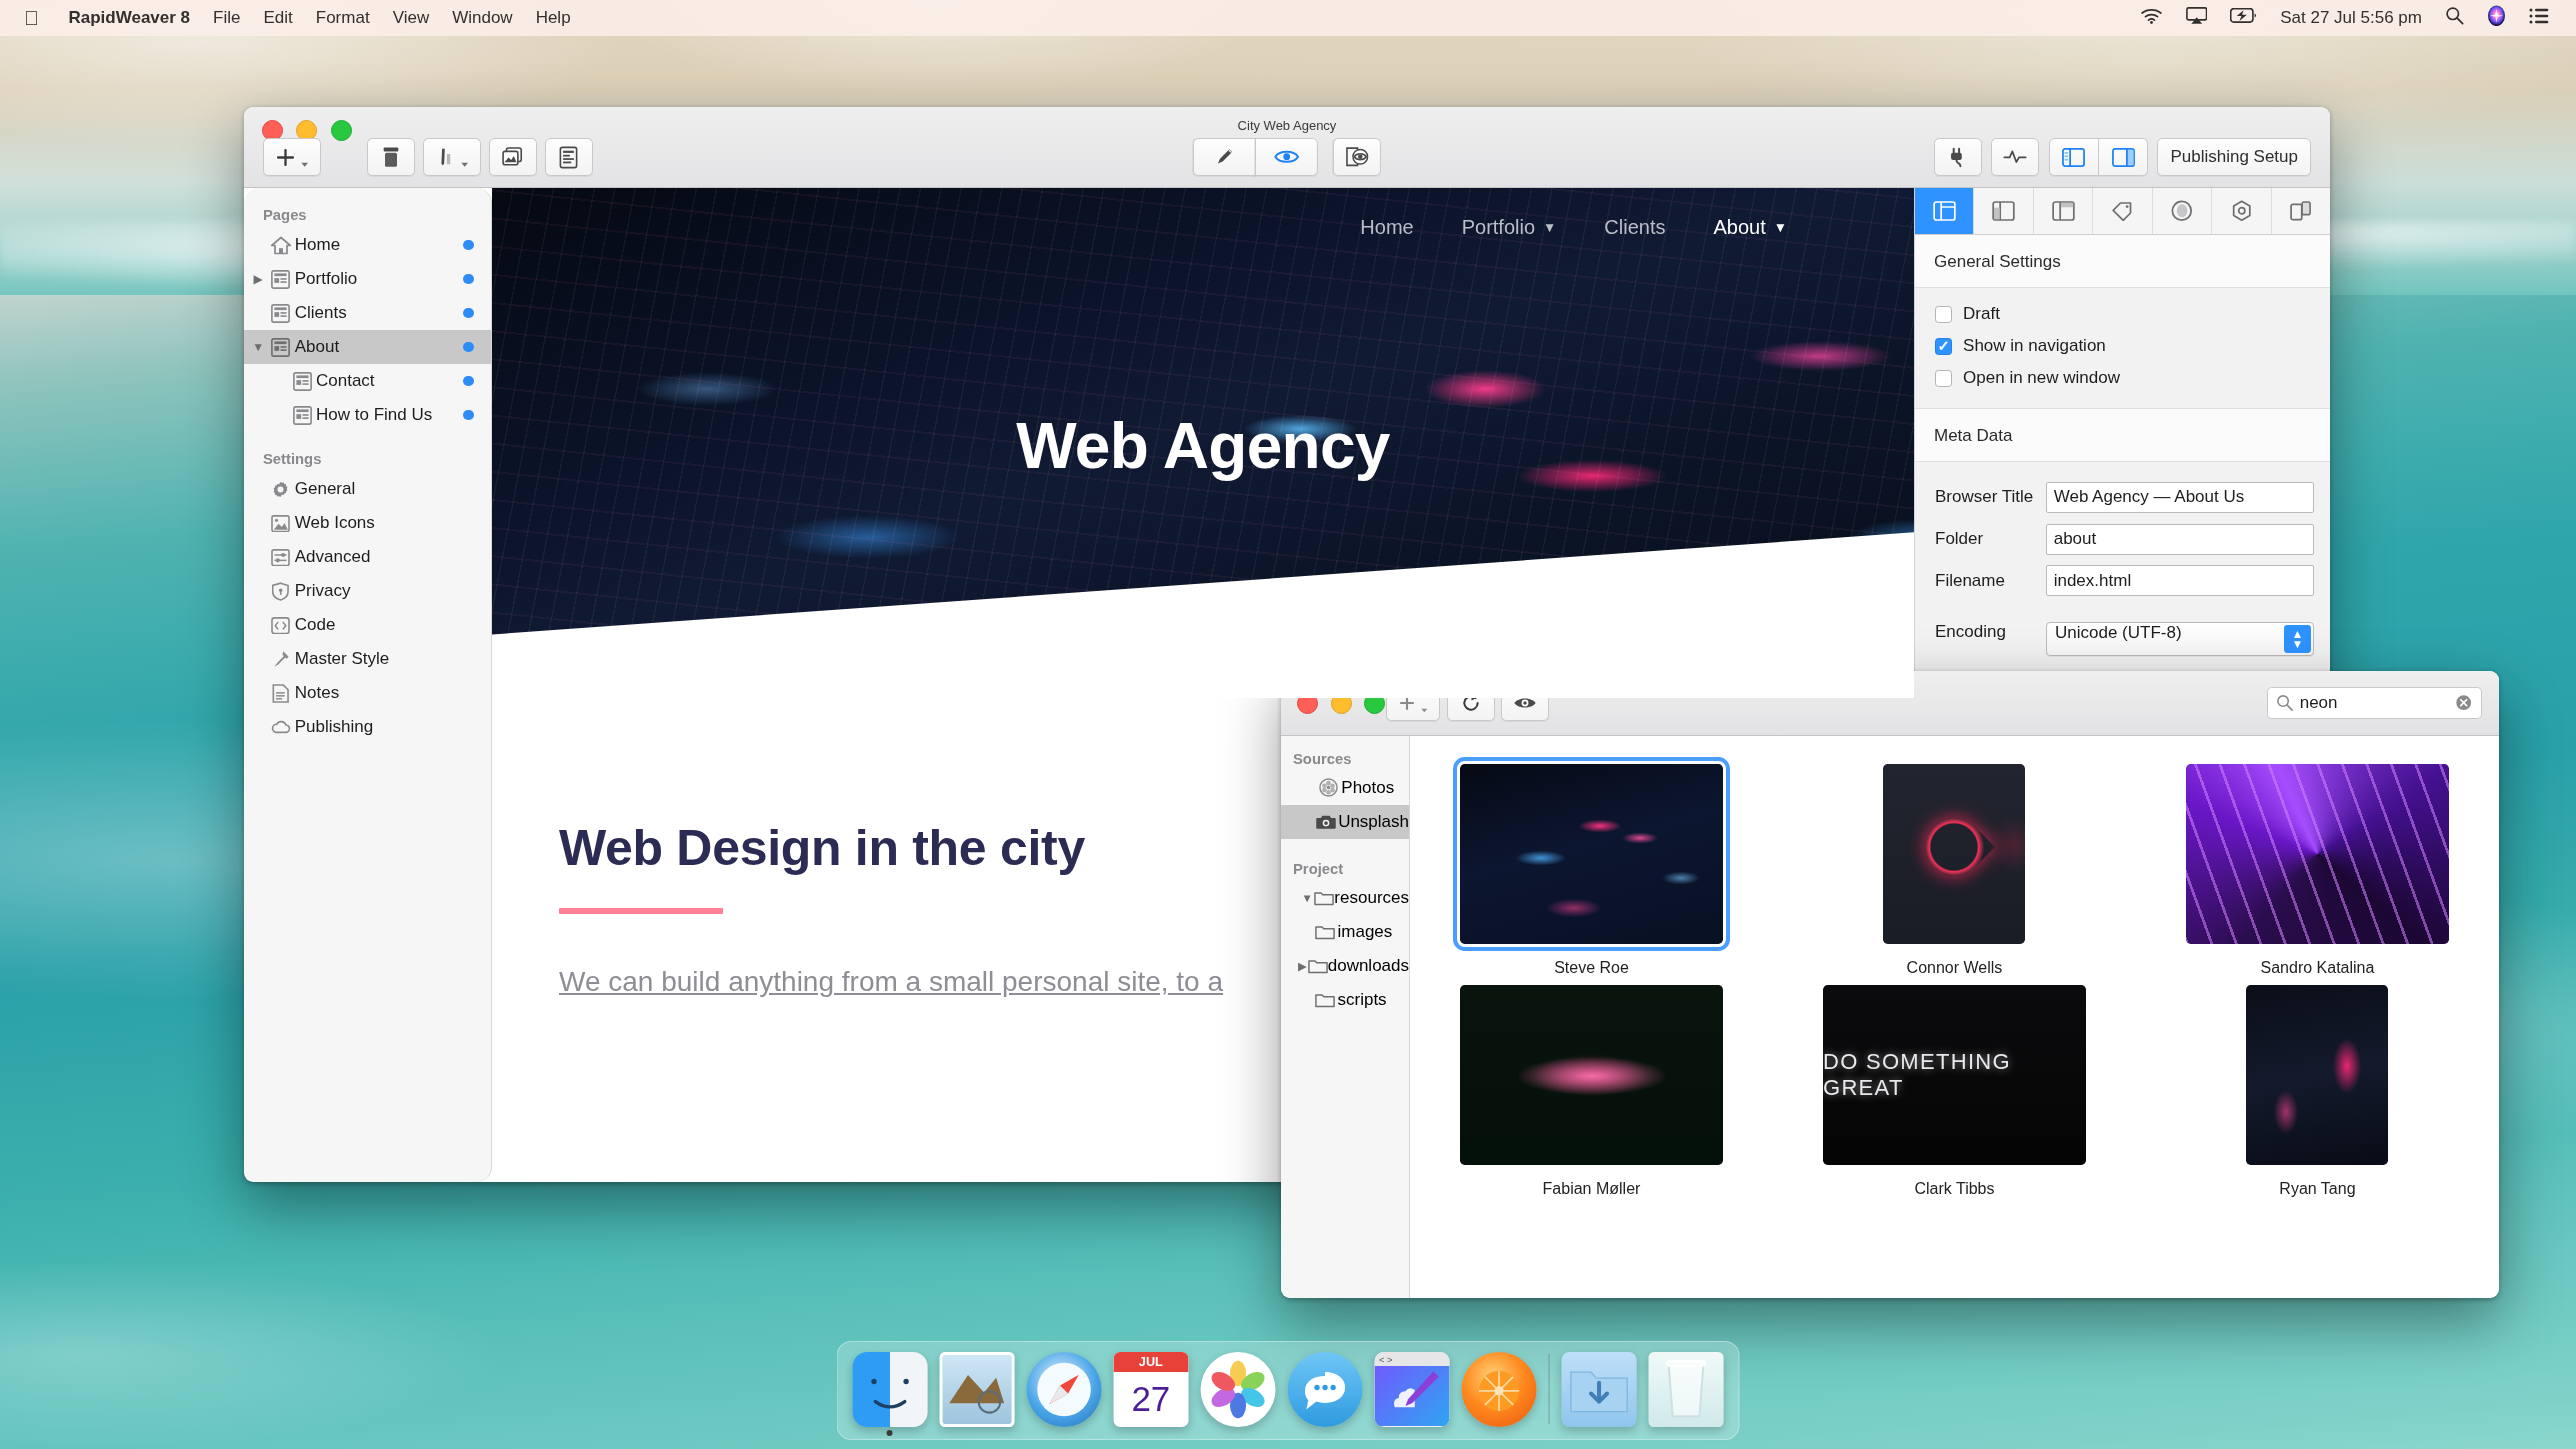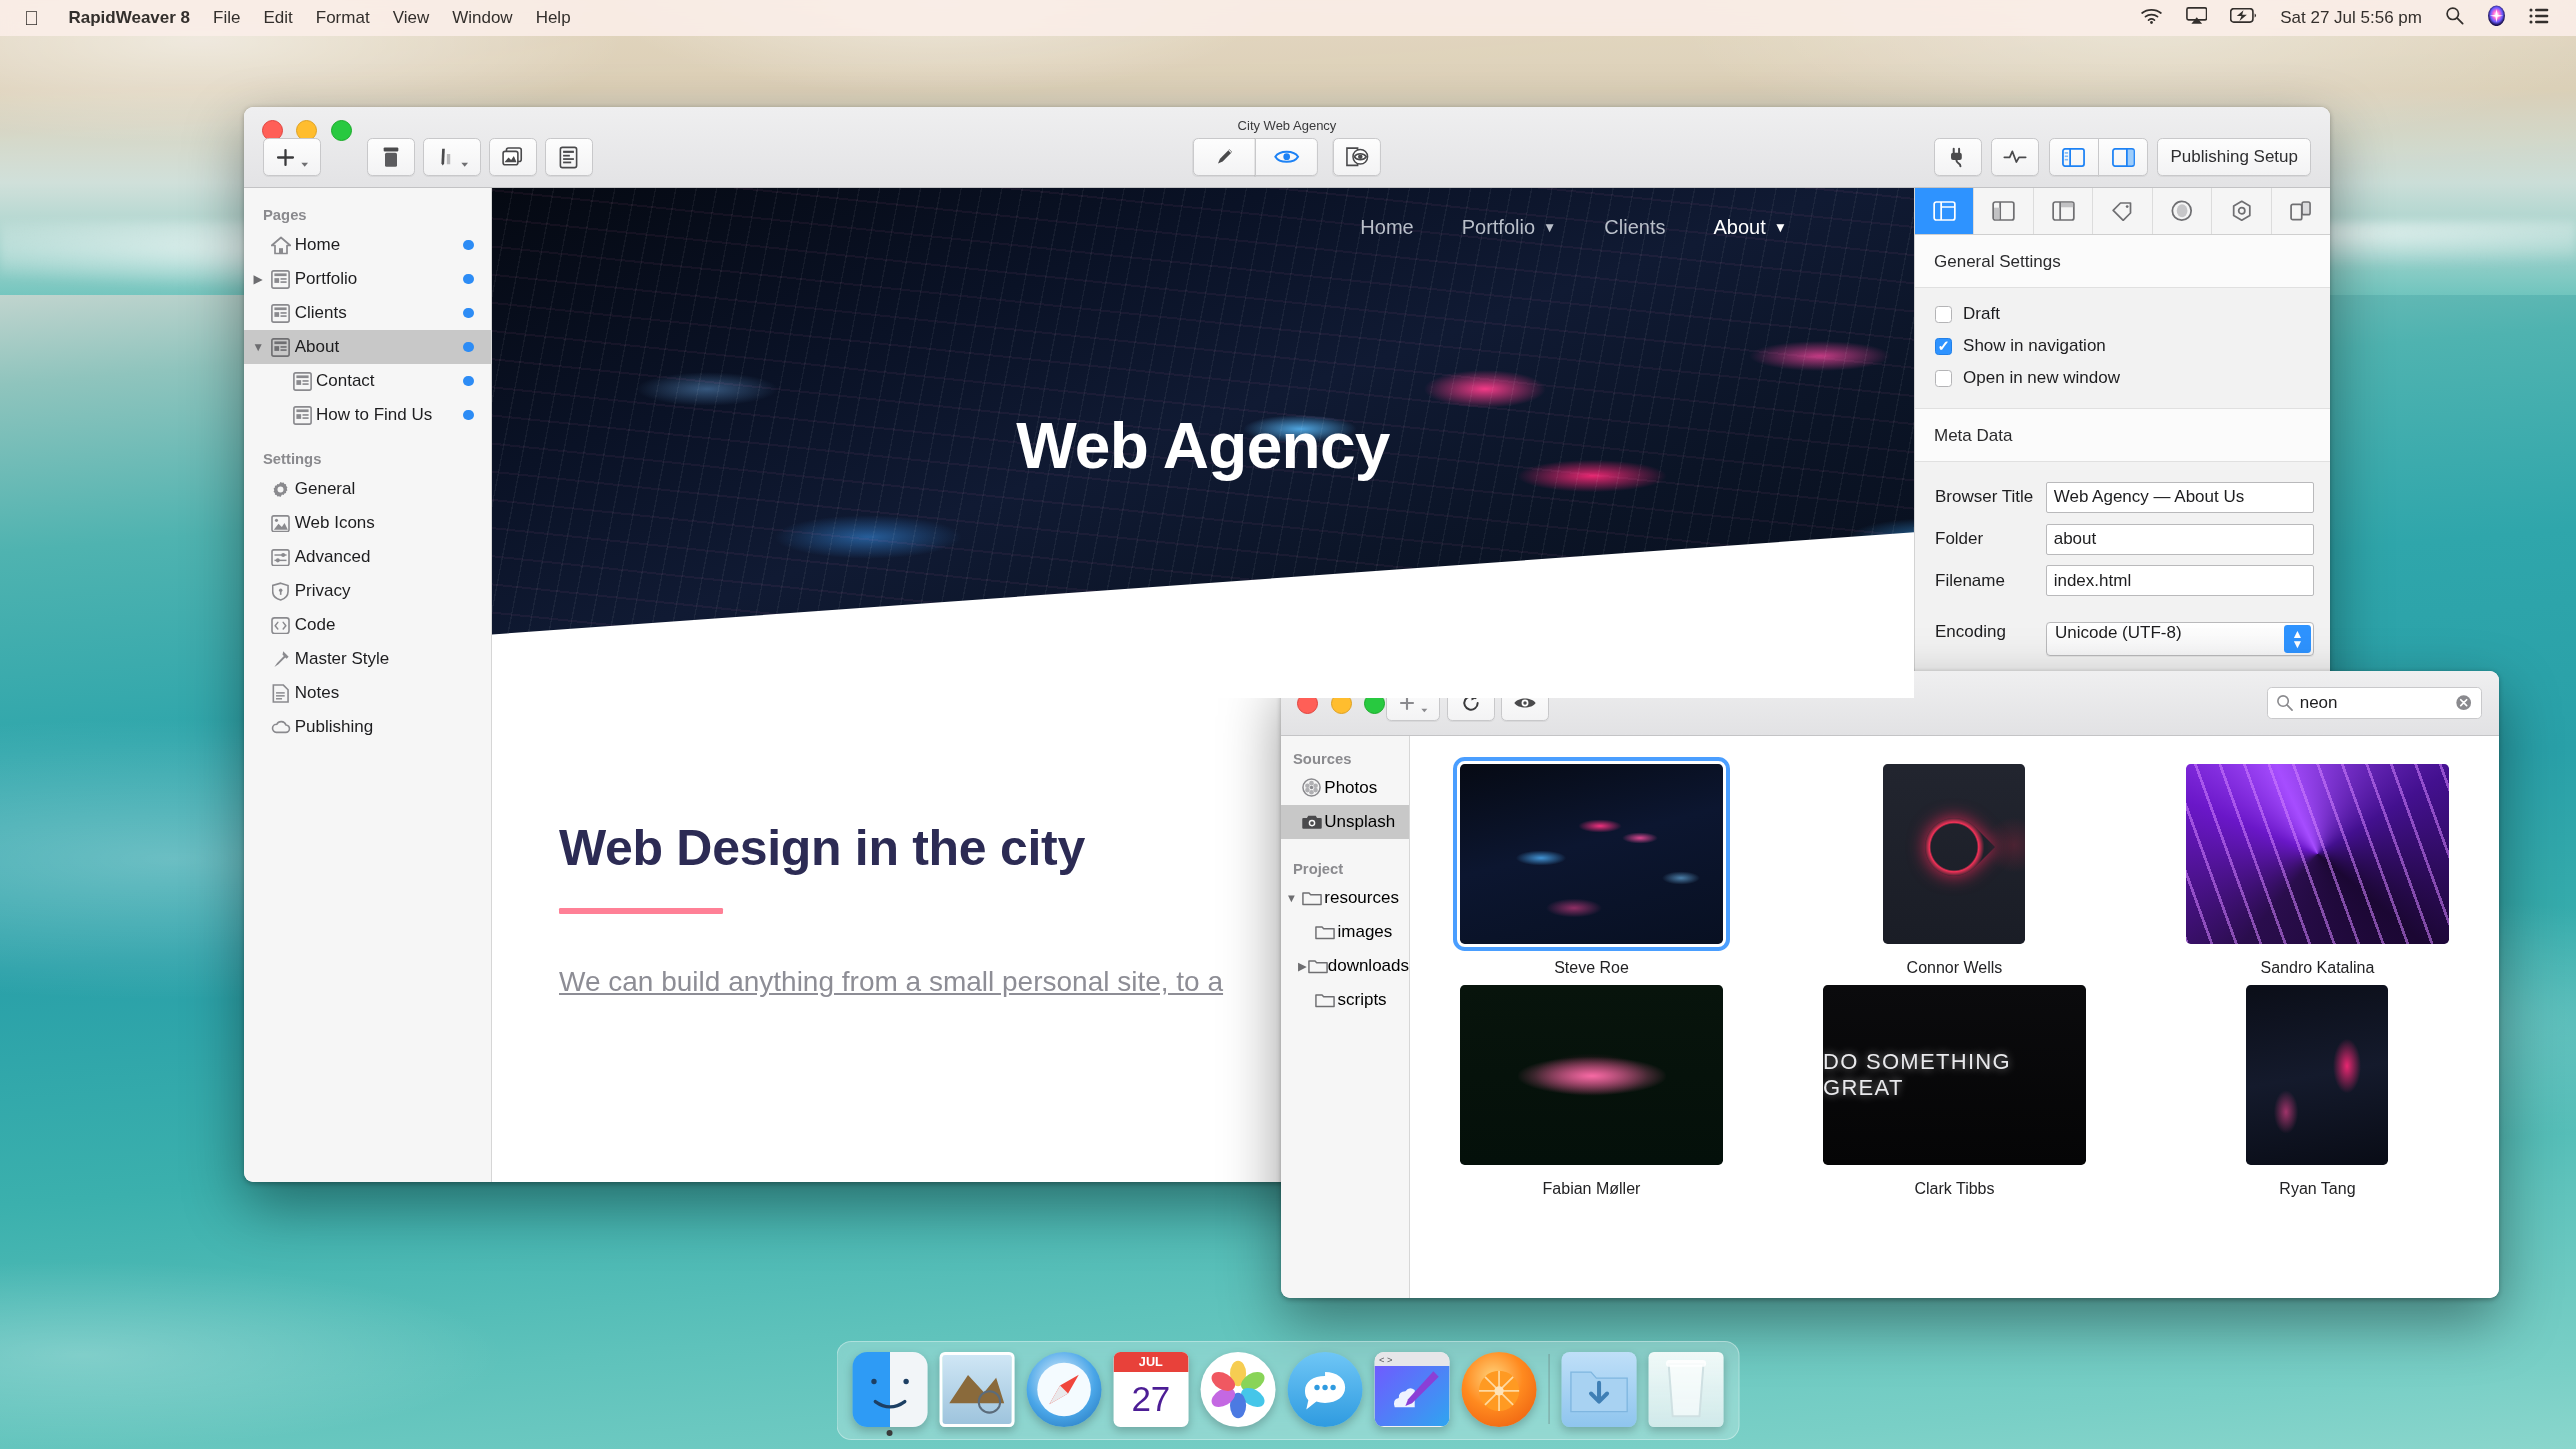--- a/index.html
+++ b/index.html
@@ -83,21 +83,21 @@
   .seg .tbtn:first-child { border-radius:5.4px 0 0 5.4px; margin-left:0;}
   .seg .tbtn:last-child { border-radius:0 5.4px 5.4px 0; }
   #rw-right-tools { position:absolute; right:19px; top:31px; display:flex; gap:9.4px; align-items:center; }
   .tbtn.wide { min-width:146px; font-size:17px; color:#2e2e30; padding:0 12px; }
   .seg2 .tbtn { min-width:50px; }
 
   #rw-body { position:absolute; top:81px; left:0; right:0; bottom:0; display:flex; }
 
   
   #rw-sidebar { width:248px; background:#f6f6f6; border-right:0.7px solid #d6d6d6;
-                padding-top:12px; font-size:17px; color:#1d1d1f; flex:0 0 248px;}
+                padding-top:12px; font-size:17px; color:#1d1d1f; flex:0 0 248px;border-radius:15px;}
   .sec-head { font-size:14.8px; font-weight:bold; color:#8a8a8e; padding:6.7px 0 5.4px 19px; }
   .srow { height:34px; display:flex; align-items:center; padding-left:5.4px; position:relative;}
   .srow.sel { background:#c8c8c8; }
   .srow .tri { width:17.4px; text-align:center; font-size:12px; color:#6d6d70; }
   .srow .ico { width:28px; display:flex; align-items:center; justify-content:center; }
   .srow .lbl { font-size:17px; }
   .srow .dot { position:absolute; right:17.4px; width:10.7px; height:10.7px; border-radius:50%; background:#2d8cf5; }
   .srow.child { padding-left:44px; }
 
   
@@ -167,21 +167,21 @@
                 border-bottom:0.7px solid #c4c4c6; position:relative; }
   #rb-lights { position:absolute; left:16px; top:21.5px; display:flex; gap:12.7px; }
   #rb-tools { position:absolute; left:105px; top:14.8px; display:flex; gap:6.7px; }
   #rb-search { position:absolute; right:17.4px; top:16px; width:215px; height:32px;
                background:#fff; border:0.7px solid #c9c9cb; border-radius:4.7px;
                display:flex; align-items:center; padding:0 8px; font-size:17px; color:#1d1d1f;}
   #rb-body { position:absolute; top:65px; left:0; right:0; bottom:0; display:flex; }
   #rb-side { width:129px; flex:0 0 129px; background:#f6f6f6; border-right:0.7px solid #d7d7d7;
              padding-top:8px; font-size:17px; }
   #rb-side .sec-head{ padding:6.7px 0 4px 12px; }
-  #rb-side .srow { height:34px; padding-left:3px; }
+  #rb-side .srow { height:34px; padding-left:20px; }
   #rb-side .srow.sel { background:#c8c8c8; }
   #rb-side .srow .tri { width:14.8px; font-size:11.4px;}
   #rb-side .srow .ico { width:25.5px; }
   #rb-side .srow.indent1 { padding-left:31px; }
   #rb-grid { flex:1; background:#fff; padding:28px 0 0 0; display:flex; flex-wrap:wrap;
              align-content:flex-start; }
   .cell { width:33.333%; display:flex; flex-direction:column; align-items:center; margin-bottom:8px; }
   .thumb { width:263px; height:180px; border-radius:4.7px; overflow:hidden; position:relative;
            background:#111; }
   .thumb.sel { outline:4px solid #4a9eff; outline-offset:3.4px; }

